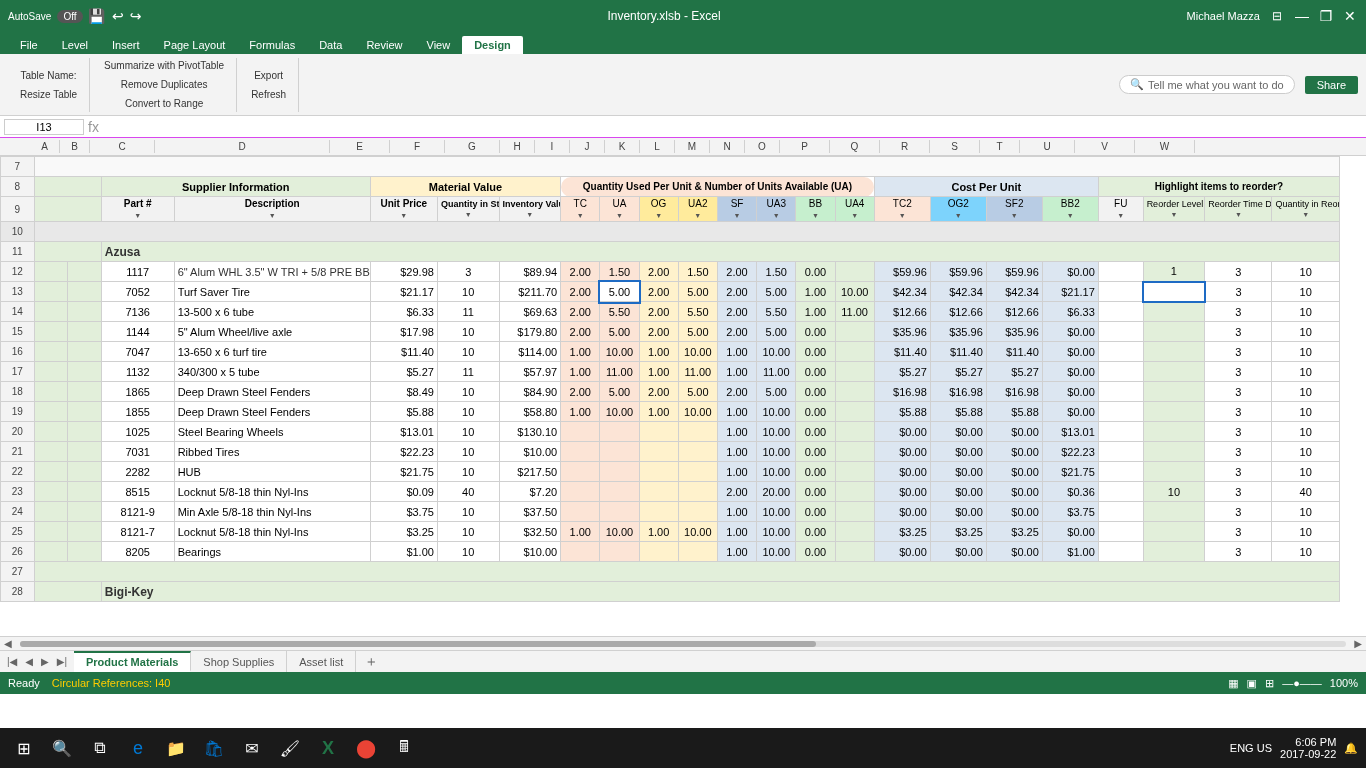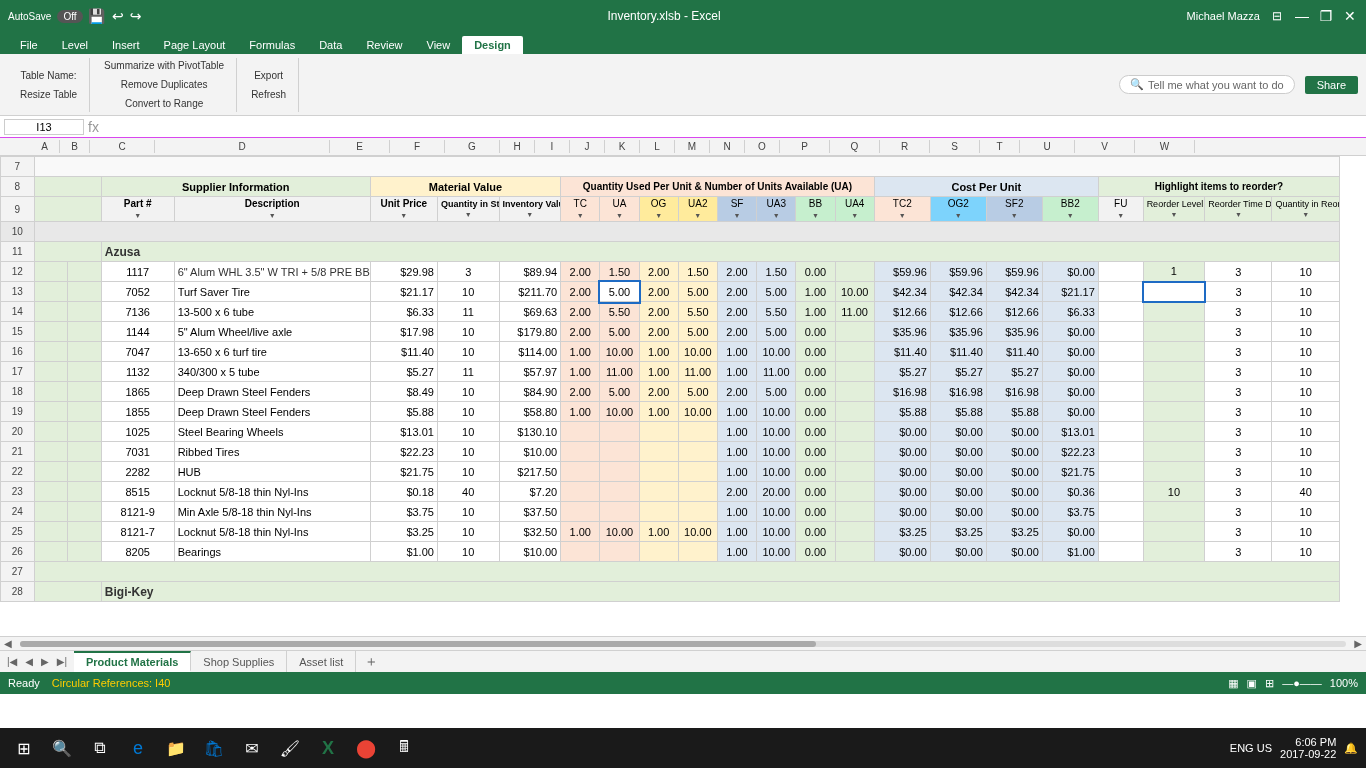--- a/index.html
+++ b/index.html
@@ -156,21 +156,21 @@
       text-align: center;
       color: #444;
       font-size: 10px;
       width: 30px;
       min-width: 30px;
     }
 
     
     .hdr-supplier { background: #e2efda; text-align: center; font-weight: 600; }
     .hdr-material { background: #fff2cc; text-align: center; font-weight: 600; }
-    .hdr-quantity { background: #fce4d6; text-align: center; font-weight: 600; }
+    .hdr-quantity { background: #fce4d6; text-align: center; font-weight: 600; border-radius: 10px; }
     .hdr-cost { background: #dce6f1; text-align: center; font-weight: 600; }
     .hdr-highlight { background: #e2efda; text-align: center; font-weight: 600; }
 
     
     .subhdr { background: #f2f2f2; text-align: center; font-weight: 600; font-size: 10px; }
     .subhdr-tc { background: #fce4d6; text-align: center; font-size: 10px; }
     .subhdr-ua { background: #fce4d6; text-align: center; font-size: 10px; }
     .subhdr-og { background: #ffeb9c; text-align: center; font-size: 10px; }
     .subhdr-ua2 { background: #ffeb9c; text-align: center; font-size: 10px; }
     .subhdr-sf { background: #b8cce4; text-align: center; font-size: 10px; }
@@ -728,21 +728,21 @@
           <td class="cell-reorder"></td>
           <td class="cell-center">3</td>
           <td class="cell-center">10</td>
       </tr>
       <tr>
         <td class="row-num">23</td>
         <td style="background:#e2efda;"></td>
           <td style="background:#e2efda;"></td>
         <td class="cell-center">8515</td>
           <td>Locknut 5/8-18 thin Nyl-Ins</td>
-        <td class="cell-num">$0.18</td>
+        <td class="cell-num">$0.09</td>
           <td class="cell-center">40</td>
           <td class="cell-num">$7.20</td>
         <td class="cell-tc"></td>
           <td class="cell-ua"></td>
           <td class="cell-og"></td>
           <td class="cell-ua2"></td>
         <td class="cell-sf">2.00</td>
           <td class="cell-ua3">20.00</td>
           <td class="cell-bb">0.00</td>
           <td class="cell-ua4"></td>

